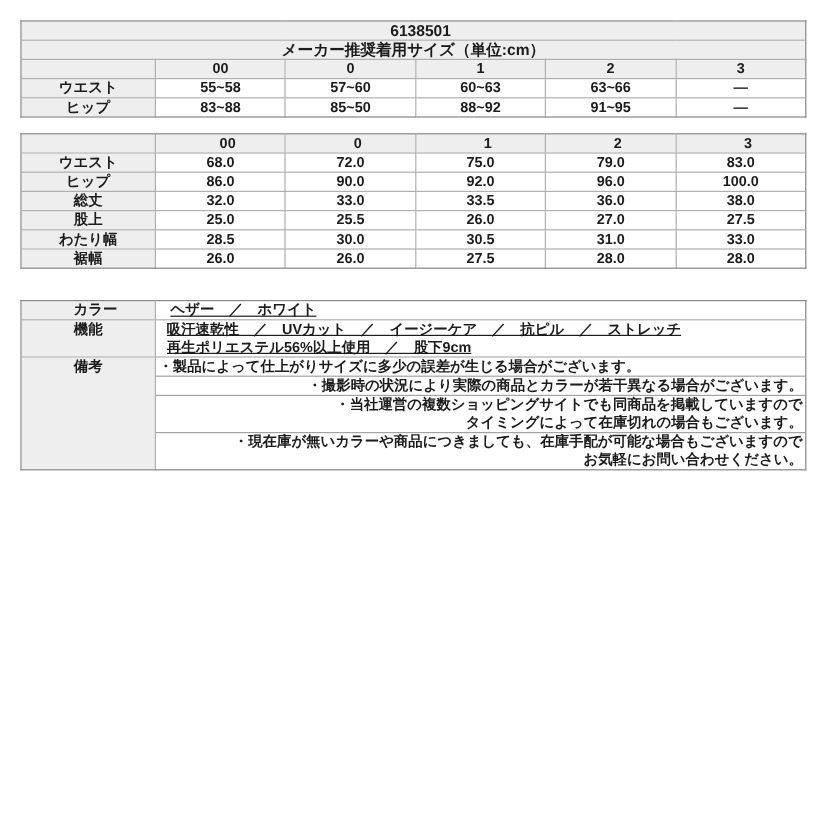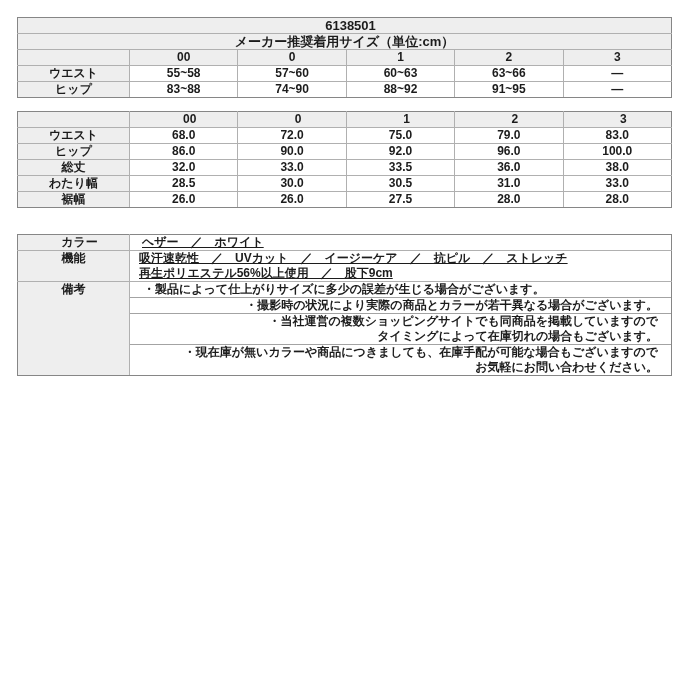--- a/index.html
+++ b/index.html
@@ -48,21 +48,21 @@
     text-align: left;
     padding: 0 9px;
     text-decoration: underline;
   }
   .t3 td.notes-cell {
     text-align: left;
     padding: 0;
   }
   .line { height: 15px; line-height: 15px; white-space: nowrap; overflow: hidden; }
   .line.indent { padding-left: 13px; }
-  .note { padding: 0 13px; }
+  .note { padding: 0 2px; }
   .note + .note { border-top: 1px solid #a3a3a3; text-align: right; }
 </style>
 </head>
 <body>
 
 <div class="wrap">
 
   <table class="tbl t1">
     <colgroup>
       <col class="col-label">
@@ -91,21 +91,21 @@
       <td class="hdr">ウエスト</td>
       <td>55~58</td>
       <td>57~60</td>
       <td>60~63</td>
       <td>63~66</td>
       <td>―</td>
     </tr>
     <tr>
       <td class="hdr">ヒップ</td>
       <td>83~88</td>
-      <td>74~90</td>
+      <td>85~50</td>
       <td>88~92</td>
       <td>91~95</td>
       <td>―</td>
     </tr>
   </tbody>
     </table>
 
   <table class="tbl t2">
     <colgroup>
       <col class="col-label">
@@ -142,20 +142,28 @@
     </tr>
     <tr>
       <td class="hdr">総丈</td>
       <td>32.0</td>
       <td>33.0</td>
       <td>33.5</td>
       <td>36.0</td>
       <td>38.0</td>
     </tr>
     <tr>
+      <td class="hdr">股上</td>
+      <td>25.0</td>
+      <td>25.5</td>
+      <td>26.0</td>
+      <td>27.0</td>
+      <td>27.5</td>
+    </tr>
+    <tr>
       <td class="hdr">わたり幅</td>
       <td>28.5</td>
       <td>30.0</td>
       <td>30.5</td>
       <td>31.0</td>
       <td>33.0</td>
     </tr>
     <tr>
       <td class="hdr">裾幅</td>
       <td>26.0</td>

